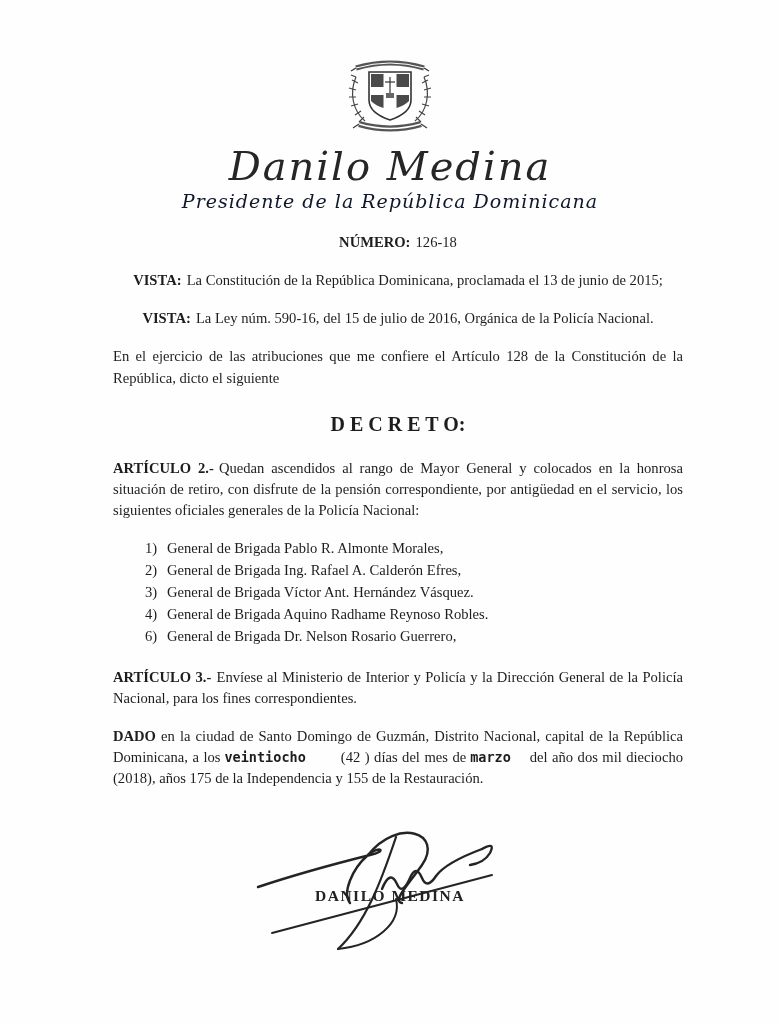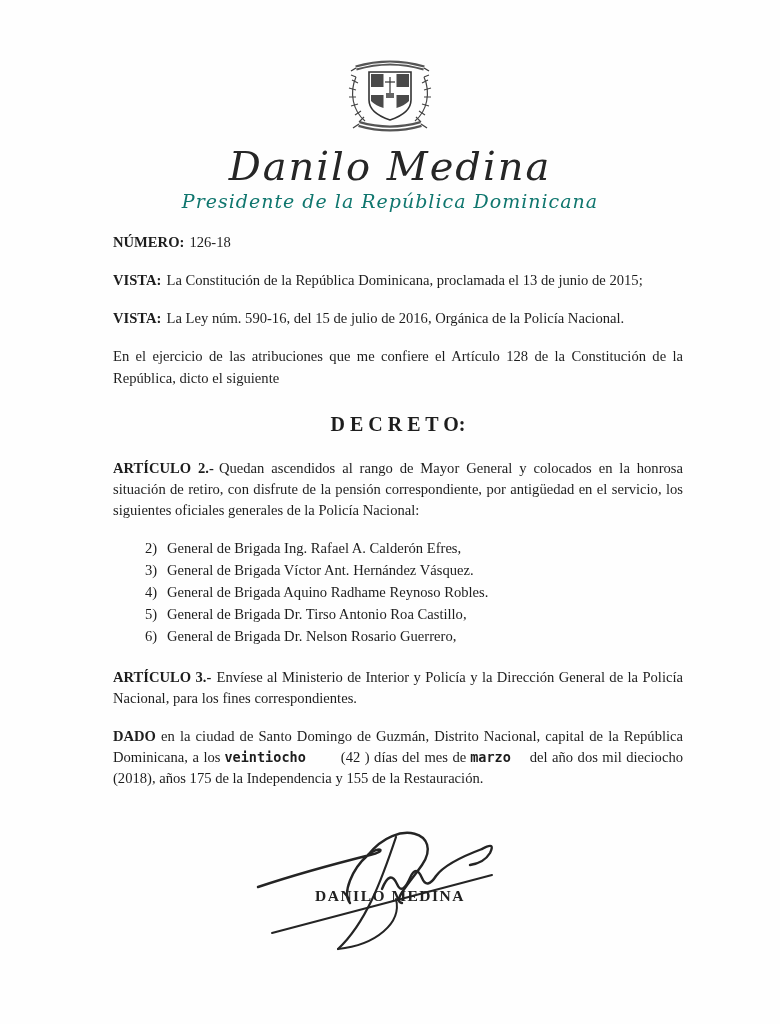--- a/index.html
+++ b/index.html
@@ -22,32 +22,32 @@
     font-size: 40px;
     letter-spacing: 2px;
     color: #262626;
     margin-top: 2px;
   }
   .script-title {
     font-family: "DejaVu Serif", serif;
     font-style: italic;
     font-size: 19px;
     letter-spacing: 1px;
-    color: #0f766e;
+    color: #0f172a;
     margin-top: 1px;
   }
 
   
   .doc-body {
     padding: 20px 97px 0 113px;
     font-size: 14.6px;
     line-height: 1.45;
   }
   .para { margin-bottom: 17px; text-align: justify; }
-  .para.nojust { text-align: left; }
+  .para.nojust { text-align: center; }
   .lbl { font-weight: bold; margin-right: 0.35em; }
   .decreto-heading {
     text-align: center;
     font-weight: bold;
     font-size: 20px;
     margin: 21px 0 19px 0;
   }
   ol.generals {
     list-style: none;
     margin: 0 0 19px 32px;
@@ -146,24 +146,24 @@
     <p class="para">En el ejercicio de las atribuciones que me confiere el Artículo 128 de la Constitución de la República, dicto el siguiente</p>
 
     <p class="decreto-heading">D E C R E T O:</p>
 
 
     <p class="para">
       <span class="lbl">ARTÍCULO 2.-</span><span>Quedan ascendidos al rango de Mayor General y colocados en la honrosa situación de retiro, con disfrute de la pensión correspondiente, por antigüedad en el servicio, los siguientes oficiales generales de la Policía Nacional:</span>
     </p>
 
     <ol class="generals">
+      <li><span class="gnum">1)</span><span>General de Brigada Pablo R. Almonte Morales,</span></li>
       <li><span class="gnum">2)</span><span>General de Brigada Ing. Rafael A. Calderón Efres,</span></li>
       <li><span class="gnum">3)</span><span>General de Brigada Víctor Ant. Hernández Vásquez.</span></li>
       <li><span class="gnum">4)</span><span>General de Brigada Aquino Radhame Reynoso Robles.</span></li>
-      <li><span class="gnum">5)</span><span>General de Brigada Dr. Tirso Antonio Roa Castillo,</span></li>
       <li><span class="gnum">6)</span><span>General de Brigada Dr. Nelson Rosario Guerrero,</span></li>
     </ol>
 
     <p class="para">
       <span class="lbl">ARTÍCULO 3.-</span><span>Envíese al Ministerio de Interior y Policía y la Dirección General de la Policía Nacional, para los fines correspondientes.</span>
     </p>
 
     <p class="para">
       <span class="lbl">DADO</span><span>en la ciudad de Santo Domingo de Guzmán, Distrito Nacional, capital de la República Dominicana, a los</span><span class="typed typed-day">veintiocho</span><span>(42 ) días del mes de</span><span class="typed typed-month">marzo</span><span>del año dos mil dieciocho (2018), años 175 de la Independencia y 155 de la Restauración.</span>
     </p>

